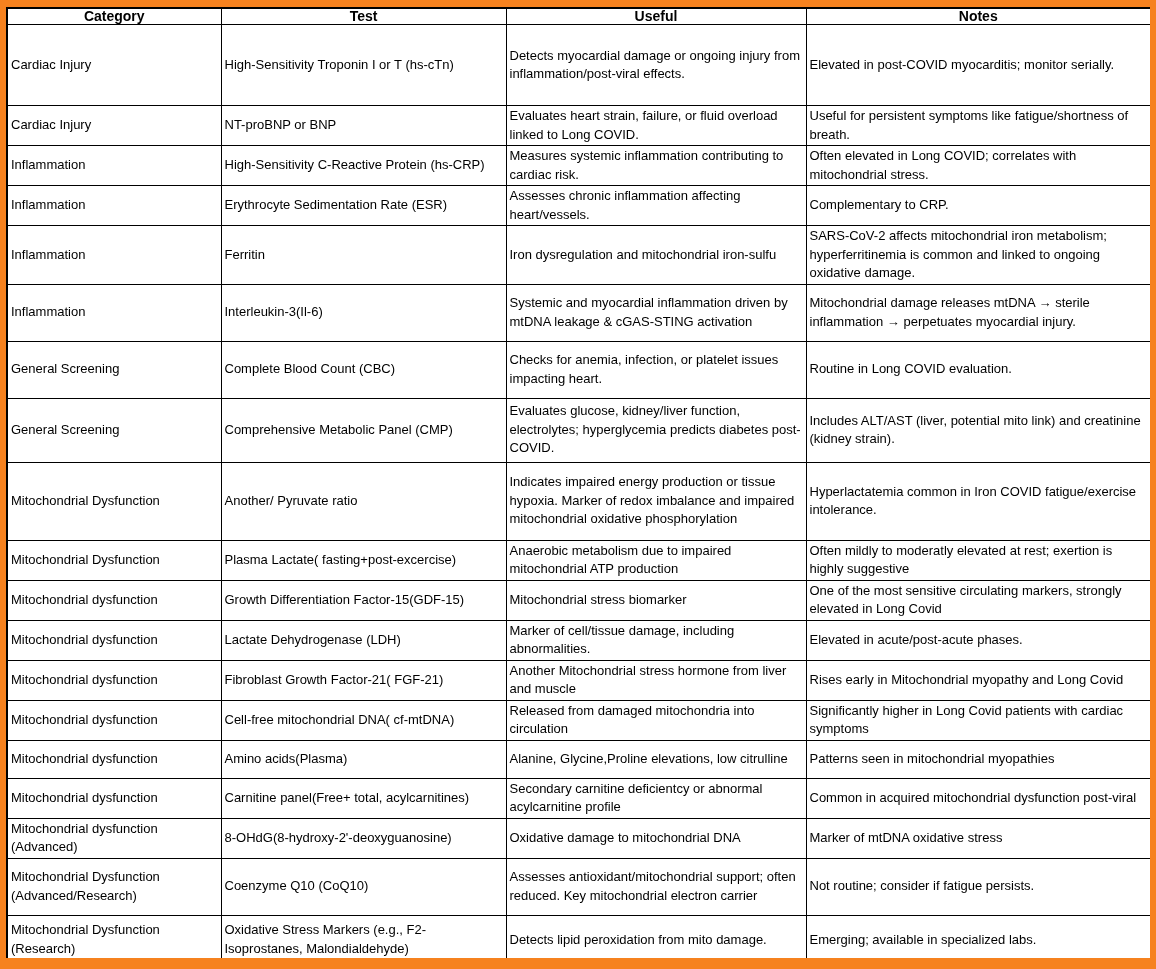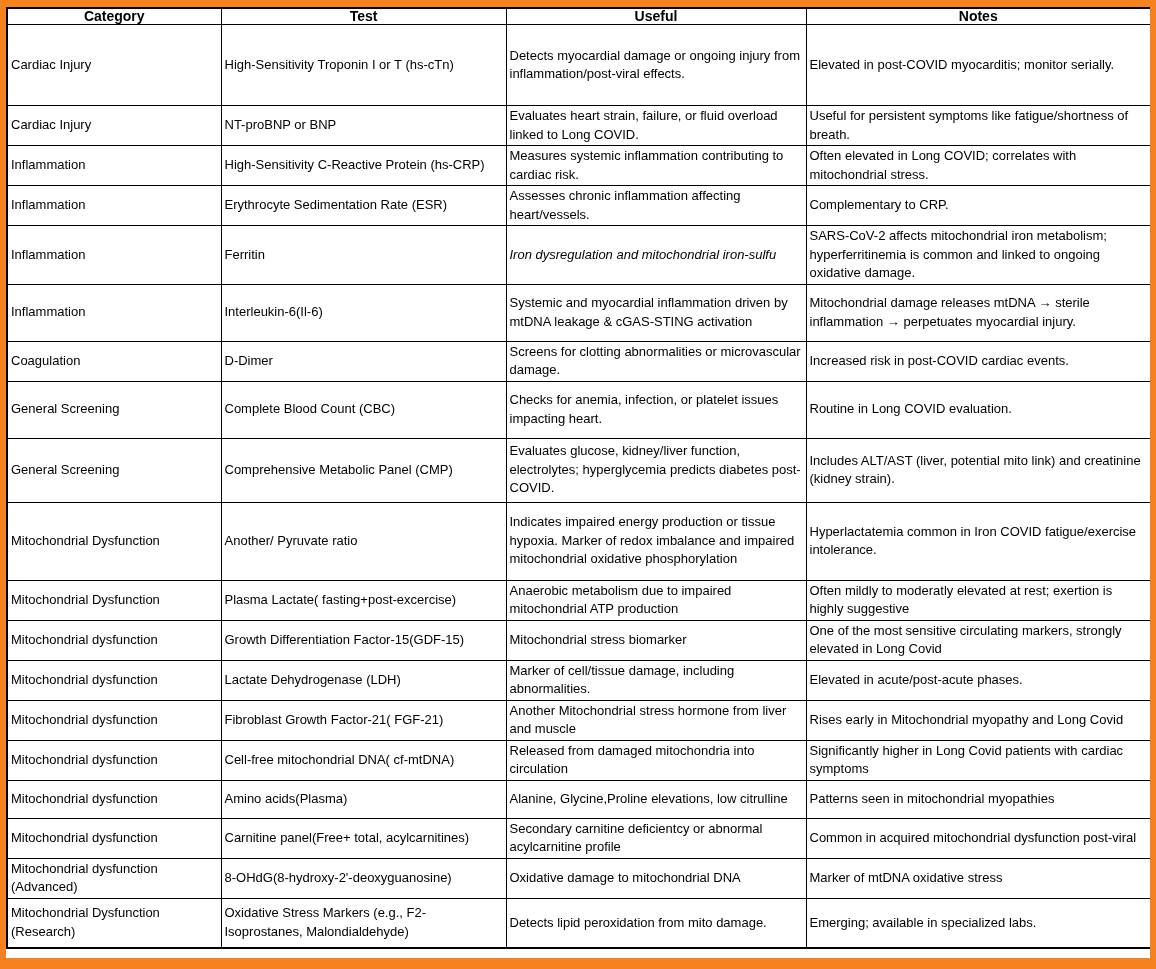--- a/index.html
+++ b/index.html
@@ -41,21 +41,21 @@
   }
   table.labs td {
     border: 1px solid #000000;
     font-size: 13px;
     line-height: 18.5px;
     vertical-align: middle;
     text-align: left;
     padding: 1px 2px 1px 3px;
     overflow: hidden;
   }
-  td.clip-nowrap { white-space: nowrap; font-style: italic; }
+  td.clip-nowrap { white-space: nowrap; }
 </style>
 </head>
 <body>
 
 <div class="frame">
 
   <table class="labs">
     <colgroup>
       <col style="width:214px">
       <col style="width:285px">
@@ -96,29 +96,23 @@
           <td>Complementary to CRP.</td>
         </tr>
         <tr style="height: 57px;">
           <td>Inflammation</td>
           <td>Ferritin</td>
           <td class="clip-nowrap">Iron dysregulation and mitochondrial iron-sulfu</td>
           <td>SARS-CoV-2 affects mitochondrial iron metabolism; hyperferritinemia is common and linked to ongoing oxidative damage.</td>
         </tr>
         <tr style="height: 57px;">
           <td>Inflammation</td>
-          <td>Interleukin-6(Il-6)</td>
+          <td>Interleukin-3(Il-6)</td>
           <td>Systemic and myocardial inflammation driven by mtDNA leakage &amp; cGAS-STING activation</td>
           <td>Mitochondrial damage releases mtDNA → sterile inflammation → perpetuates myocardial injury.</td>
-        </tr>
-        <tr style="height: 38px;">
-          <td>Coagulation</td>
-          <td>D-Dimer</td>
-          <td>Screens for clotting abnormalities or microvascular damage.</td>
-          <td>Increased risk in post-COVID cardiac events.</td>
         </tr>
         <tr style="height: 57px;">
           <td>General Screening</td>
           <td>Complete Blood Count (CBC)</td>
           <td>Checks for anemia, infection, or platelet issues impacting heart.</td>
           <td>Routine in Long COVID evaluation.</td>
         </tr>
         <tr style="height: 64px;">
           <td>General Screening</td>
           <td>Comprehensive Metabolic Panel (CMP)</td>
@@ -172,20 +166,26 @@
           <td>Carnitine panel(Free+ total, acylcarnitines)</td>
           <td>Secondary carnitine deficientcy or abnormal acylcarnitine profile</td>
           <td>Common in acquired mitochondrial dysfunction post-viral</td>
         </tr>
         <tr style="height: 38px; margin-left: 36px;">
           <td>Mitochondrial dysfunction (Advanced)</td>
           <td>8-OHdG(8-hydroxy-2'-deoxyguanosine)</td>
           <td>Oxidative damage to mitochondrial DNA</td>
           <td>Marker of mtDNA oxidative stress</td>
         </tr>
+        <tr style="height: 57px;">
+          <td>Mitochondrial Dysfunction (Advanced/Research)</td>
+          <td>Coenzyme Q10 (CoQ10)</td>
+          <td>Assesses antioxidant/mitochondrial support; often reduced. Key mitochondrial electron carrier</td>
+          <td>Not routine; consider if fatigue persists.</td>
+        </tr>
         <tr style="height: 50px;">
           <td>Mitochondrial Dysfunction (Research)</td>
           <td>Oxidative Stress Markers (e.g., F2-Isoprostanes, Malondialdehyde)</td>
           <td>Detects lipid peroxidation from mito damage.</td>
           <td>Emerging; available in specialized labs.</td>
         </tr>
       </tbody>
   </table>
 
   <div class="strip strip-top" style="background: rgb(246, 130, 31);"></div>

